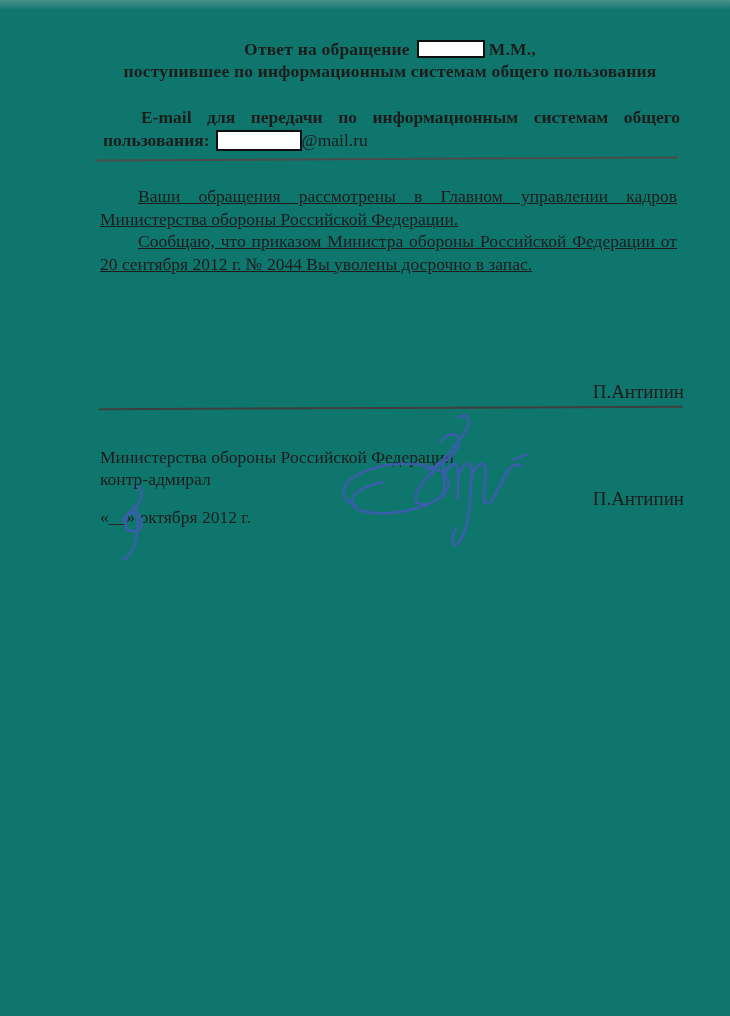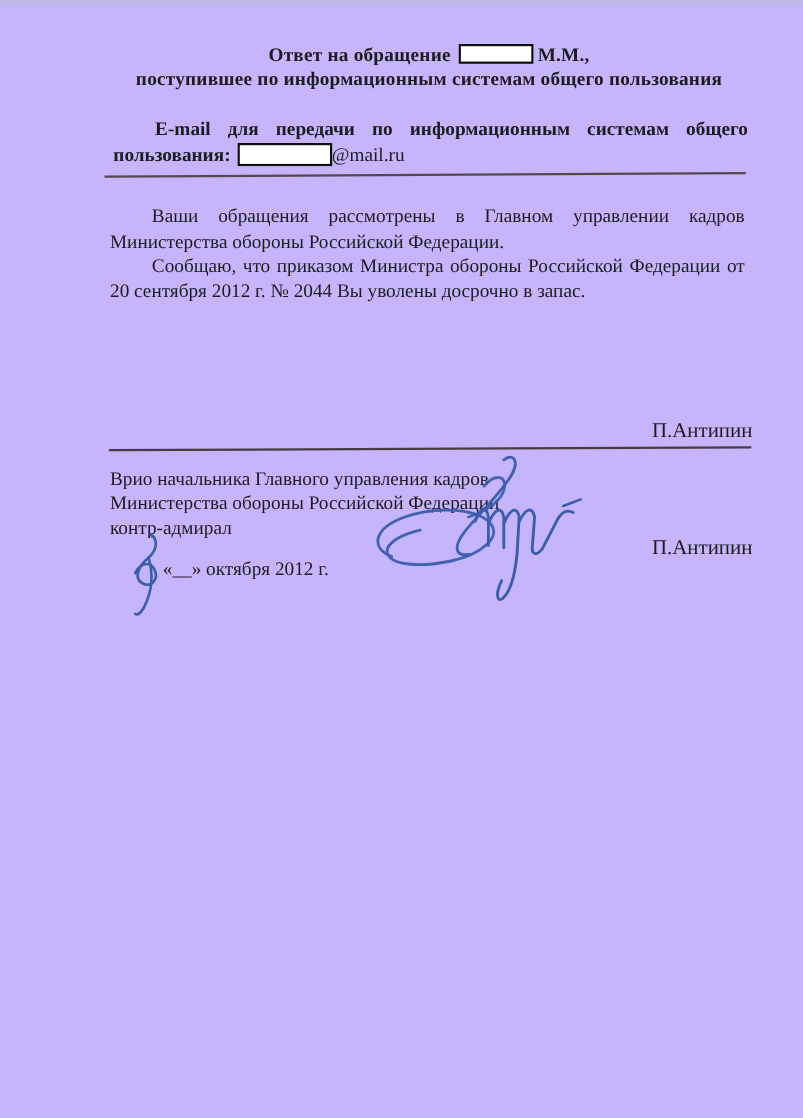--- a/index.html
+++ b/index.html
@@ -1,20 +1,20 @@
 <!DOCTYPE html>
 <html lang="ru"><head>
 <meta charset="utf-8">
 <style>
   html,body{margin:0;padding:0;background:#e9e9e9;}
   .page{
     position:relative;
     width:730px;height:1016px;
     margin:0 auto;
-    background:#c4b5fd;
+    background:#0f766e;
     font-family:"Liberation Serif","DejaVu Serif",serif;
     color:#1c1c1c;
     overflow:hidden;
   }
   .scan-edge-top{
     position:absolute;top:0;left:0;width:730px;height:10px;
     background:linear-gradient(to bottom, rgba(190,190,190,.35), rgba(255,255,255,0));
   }
   
   .title-block{
@@ -37,33 +37,33 @@
   .email-domain{font-weight:normal;}
   
   .rule{position:absolute;height:0;border-top:2px solid #4c4c4c;}
   .rule-1{top:158px;left:95px;width:583px;transform:rotate(-0.3deg);}
   .rule-2{top:407px;left:99px;width:584px;transform:rotate(-0.25deg);border-top-color:#3f3f3f;}
   
   .body-text{
     position:absolute;top:185px;left:100px;width:577px;
     font-size:17.5px;line-height:22.5px;text-align:justify;
   }
-  .body-text p{margin:0;text-indent:38px;}
+  .body-text p{margin:0;text-indent:38px;text-decoration:underline;}
   
   .name-right{
     position:absolute;right:46px;font-size:19px;line-height:20px;
   }
   .name-top{top:382px;}
   .name-bottom{top:489px;}
   .signoff-block{
     position:absolute;top:424px;left:100px;width:420px;
     font-size:17.5px;line-height:22px;
   }
   .date-line{
-    position:absolute;top:506px;left:100px;font-size:17.5px;line-height:22px;margin-left:48px;
+    position:absolute;top:506px;left:100px;font-size:17.5px;line-height:22px;
   }
   
   .signature-svg{position:absolute;left:330px;top:408px;}
   .day-svg{position:absolute;left:110px;top:482px;}
   .ink-blue{stroke:#3b5dab;fill:none;stroke-linecap:round;stroke-linejoin:round;}
 </style>
 </head>
 <body>
 
 <div class="page">
@@ -83,21 +83,21 @@
   <div class="body-text">
     <p>Ваши обращения рассмотрены в Главном управлении кадров Министерства обороны Российской Федерации.</p>
     <p>Сообщаю, что приказом Министра обороны Российской Федерации от 20 сентября 2012 г. № 2044 Вы уволены досрочно в запас.</p>
   </div>
 
   <div class="name-right name-top">П.Антипин</div>
 
   <div class="rule rule-2"></div>
 
   <div class="signoff-block">
-    <span>Врио начальника Главного управления кадров</span><br>
+    <br>
     <span>Министерства обороны Российской Федерации</span><br>
     <span>контр-адмирал</span>
   </div>
 
   <svg class="signature-svg" width="210" height="150" viewBox="0 0 210 150">
     <g class="ink-blue" stroke-width="2.6">
 
       <path d="M 26 98 C 6 90 10 72 38 62 C 66 52 104 54 116 68 C 126 80 108 96 80 102 C 52 108 24 106 22 94 C 21 86 34 78 52 74" opacity="0.95"></path>
 
       <path d="M 128 10 C 136 4 142 10 136 22 C 128 38 106 58 92 76 C 82 89 84 98 96 96" opacity="0.95"></path>

